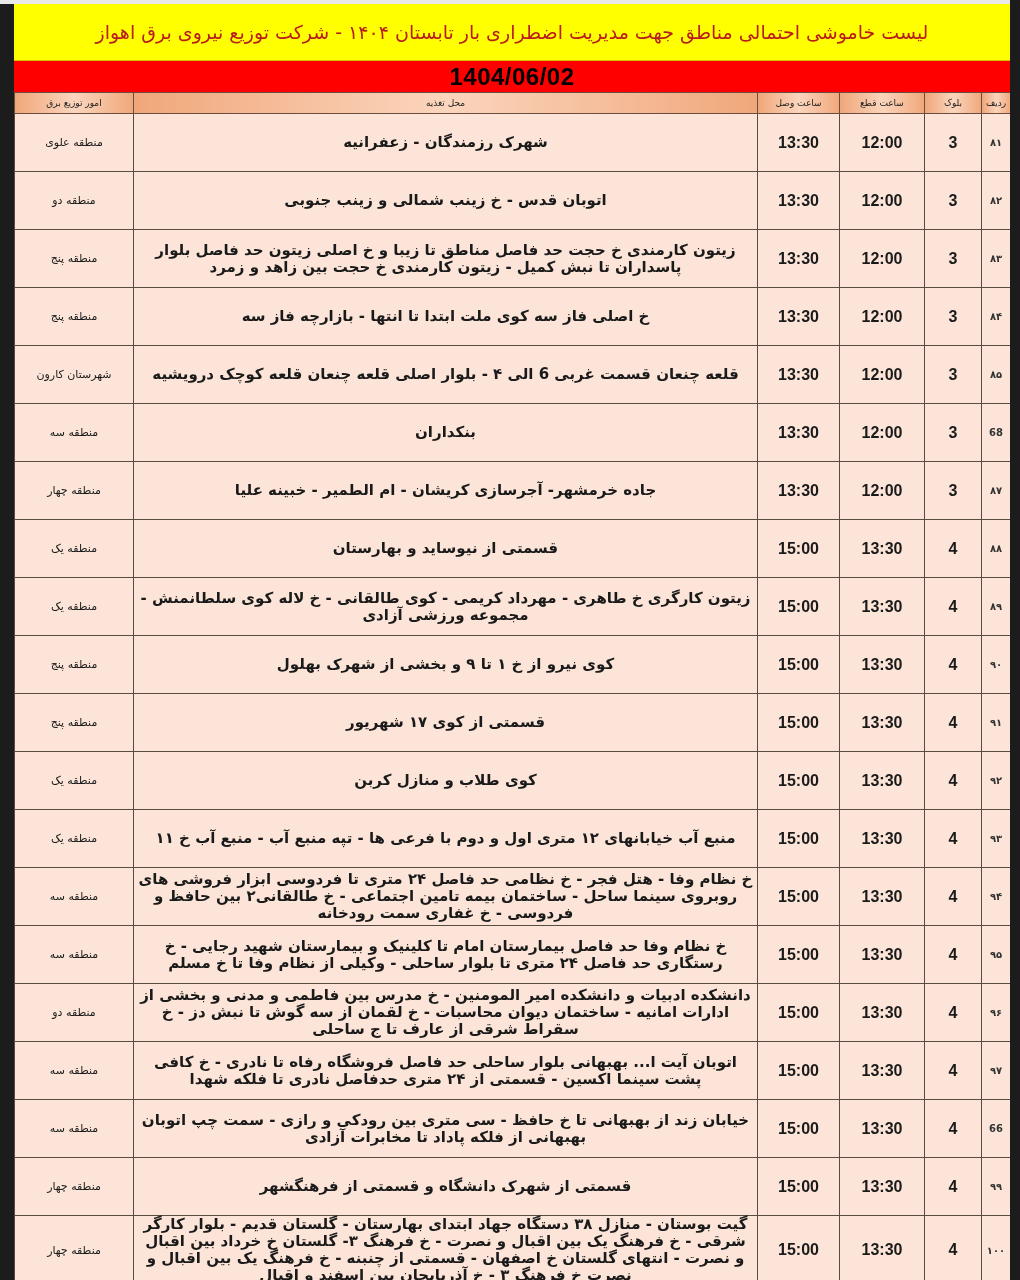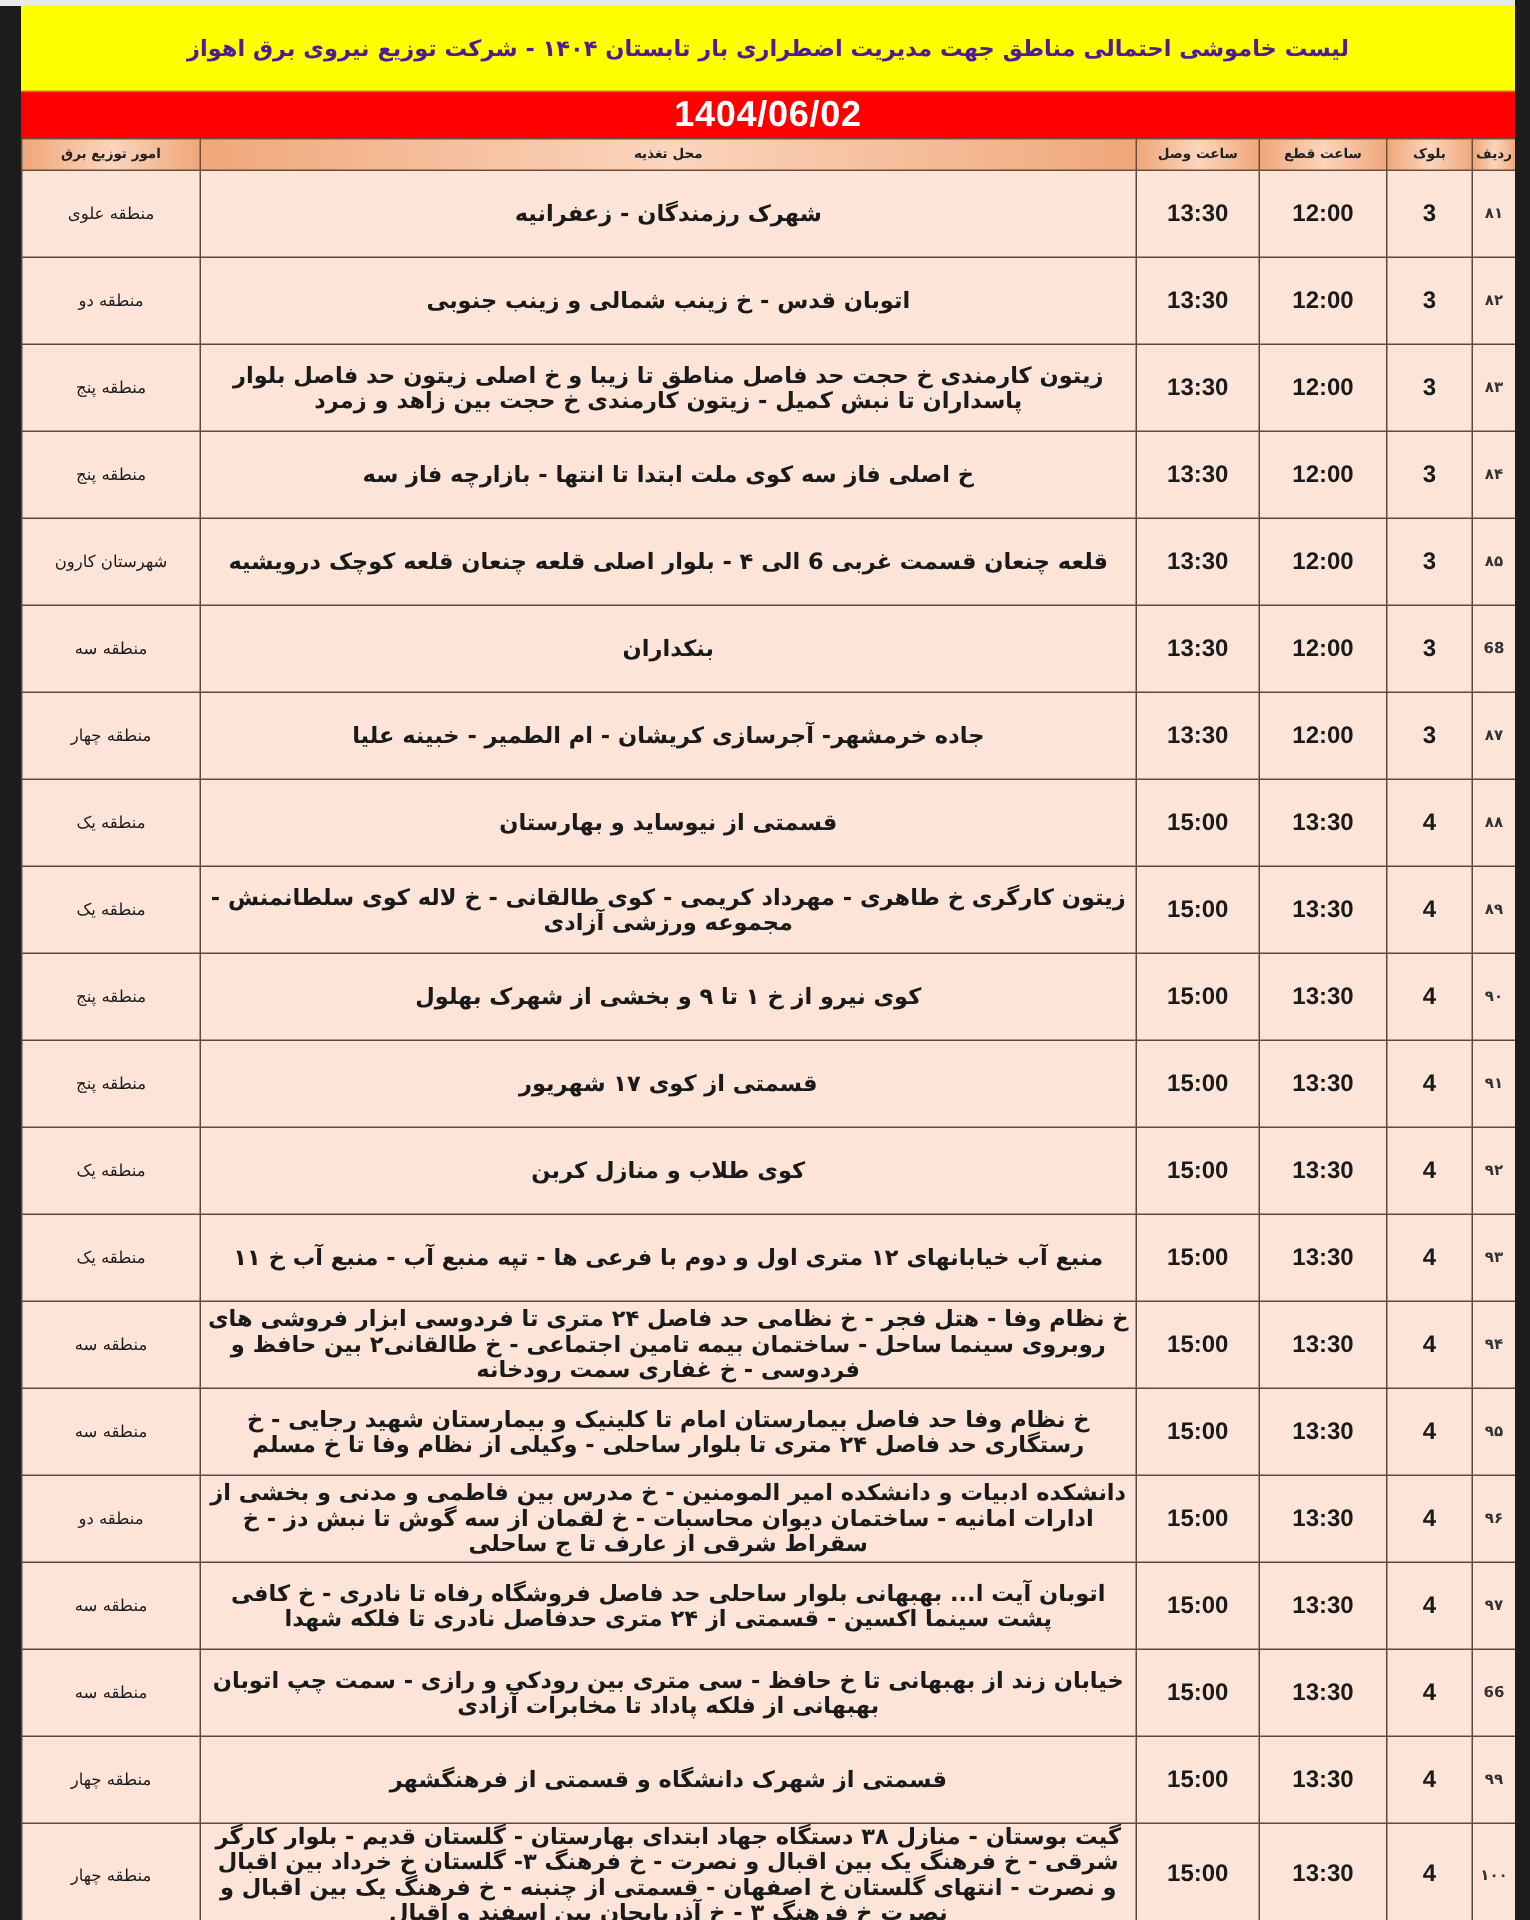--- a/index.html
+++ b/index.html
@@ -10,34 +10,34 @@
     position:relative;
   }
   .topbar { position:absolute; left:0; top:0; width:1020px; height:4px; background:#e9e9e9; }
   .sheet {
     position:absolute; left:14px; top:4px; width:996px; height:1276px;
     background:#fce5d8; overflow:hidden;
   }
   .title {
     height:56px; background:#ffff00;
     display:flex; align-items:center; justify-content:center;
-    direction:rtl; font-weight:bold; font-size:15px; color:#4c1d95;
+    direction:rtl; font-weight:normal; font-size:19px; color:#b91c1c;
     border-bottom:1px solid #d8c000;
   }
   .dateband {
     height:31px; background:#ff0000;
     display:flex; align-items:center; justify-content:center;
-    font-family:"Liberation Sans", sans-serif; font-weight:bold; font-size:24px; color:#ffffff;
+    font-family:"Liberation Sans", sans-serif; font-weight:bold; font-size:24px; color:#000000;
     letter-spacing:0.5px;
   }
   table {
     border-collapse:collapse; width:996px; table-layout:fixed; direction:rtl;
   }
   th {
-    height:20px; font-size:9px; font-weight:bold; color:#222;
+    height:20px; font-size:9px; font-weight:normal; color:#222;
     background:linear-gradient(to right, #f0a77a 0%, #fbd5bd 50%, #f0a77a 100%);
     border:1px solid #6a4d3c; padding:0;
   }
   td {
     border:1px solid #5a4b42; padding:0 4px; text-align:center; color:#1a1a1a;
     height:57px;
   }
   td.rownum { font-size:10px; font-weight:bold; color:#333; }
   td.block, td.time { font-family:"Liberation Sans", sans-serif; font-weight:bold; font-size:16px;margin-top:48px; }
   td.loc { font-size:15px; font-weight:bold; line-height:17px; }

